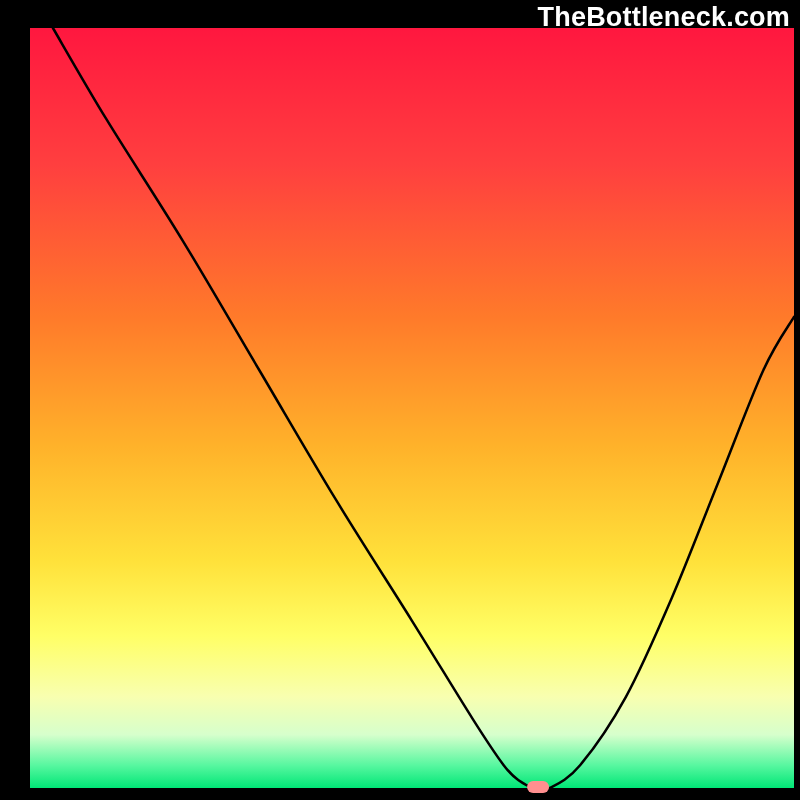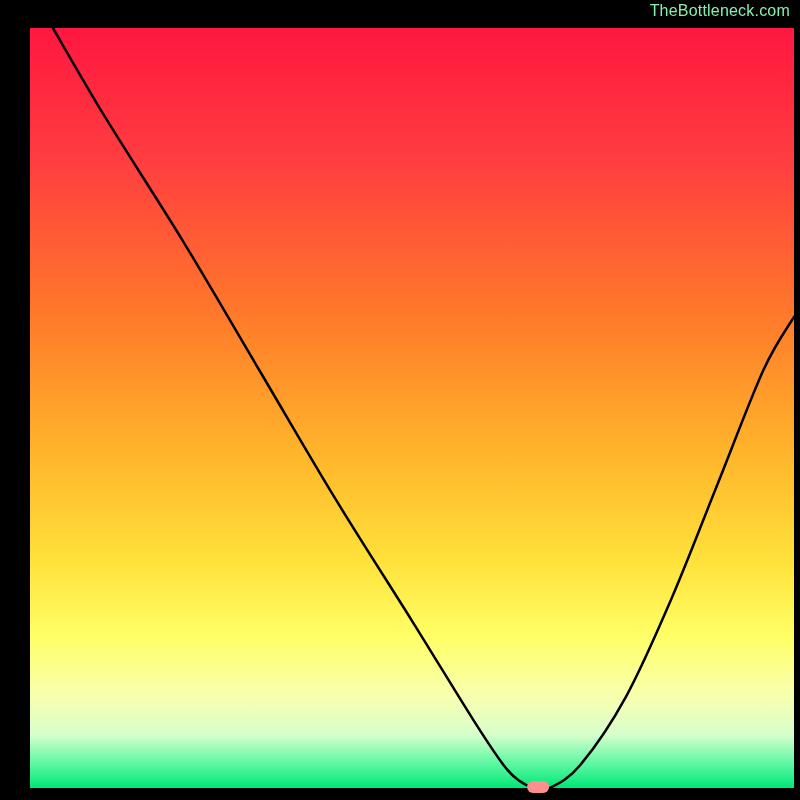--- a/index.html
+++ b/index.html
@@ -14,23 +14,23 @@
   .frame {
     position: relative;
     width: 800px;
     height: 800px;
     background: #000;
   }
   .watermark {
     position: absolute;
     top: 2px;
     right: 10px;
-    color: #86efac;
-    font-size: 16px;
-    font-weight: 400;
+    color: #ffffff;
+    font-size: 27px;
+    font-weight: 700;
     letter-spacing: 0.2px;
     z-index: 10;
   }
   svg {
     position: absolute;
     top: 0;
     left: 0;
   }
 </style>
 </head>

